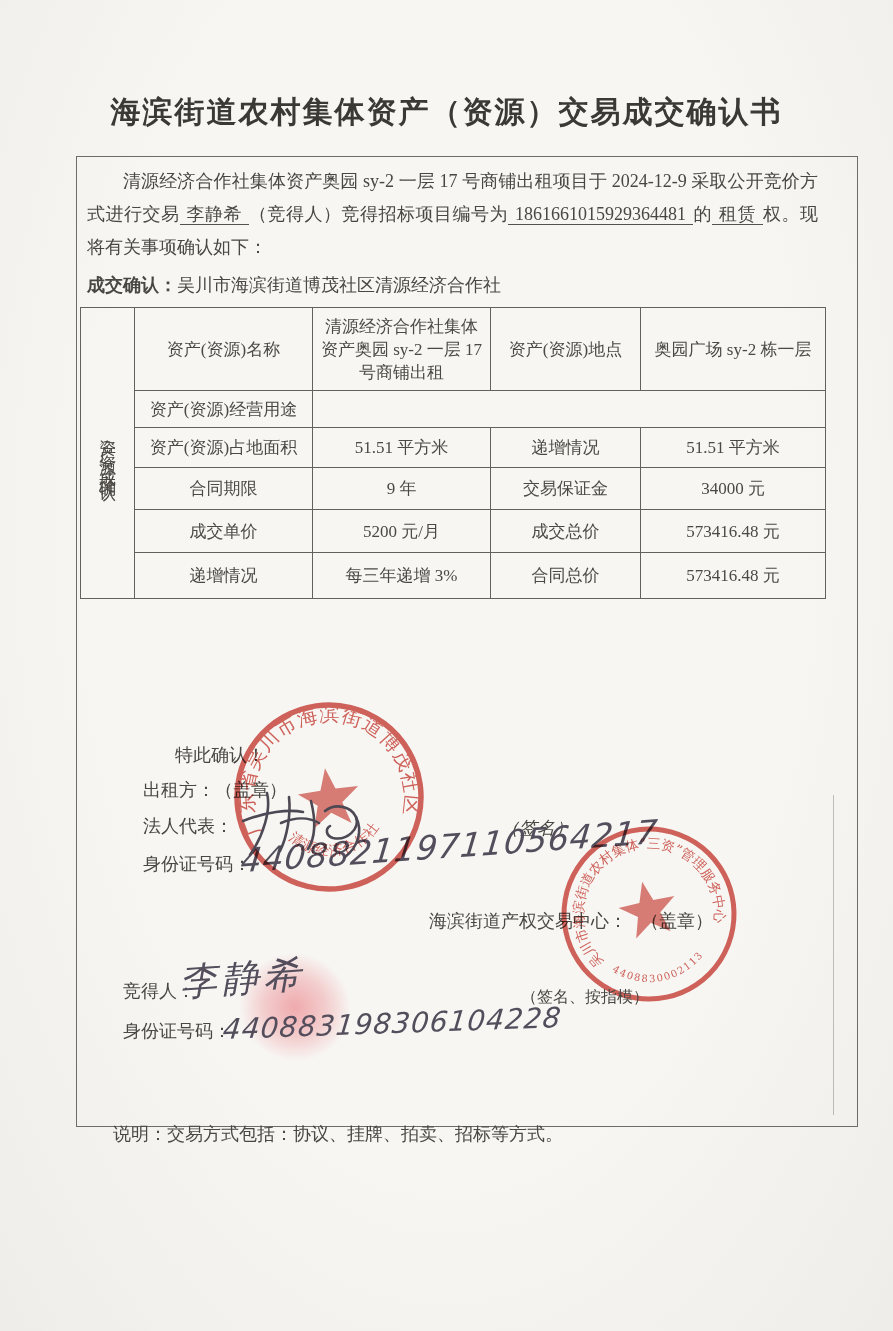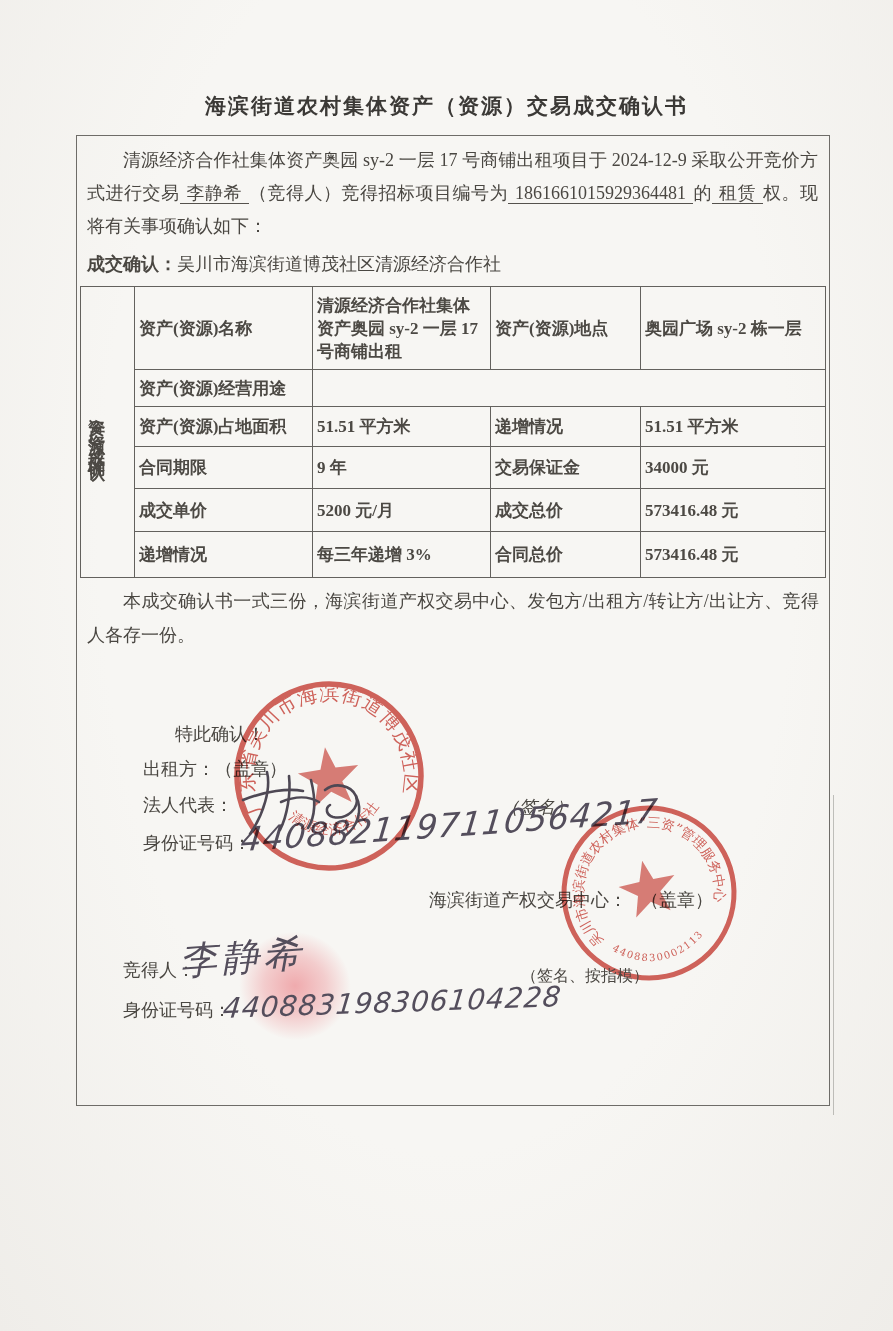--- a/index.html
+++ b/index.html
@@ -4,38 +4,39 @@
 <style>
   html,body{margin:0;padding:0;background:#d8d6d2;}
   .page{
     position:relative;width:893px;height:1331px;margin:0 auto;overflow:hidden;
     background:radial-gradient(ellipse at 50% 40%, #f7f6f3 55%, #efede9 100%);
     font-family:"Liberation Serif","DejaVu Serif",serif;
     color:#4a4742;
   }
   .title{
     position:absolute;top:92px;left:0;width:100%;text-align:center;
-    font-size:21px;font-weight:bold;letter-spacing:2px;color:#3b3936;
+    font-size:30px;font-weight:bold;letter-spacing:2px;color:#3b3936;
   }
   .doc-box{
-    position:absolute;left:76px;top:135px;width:752px;height:969px;
+    position:absolute;left:76px;top:156px;width:752px;height:969px;
     border:1.5px solid #6e6c68;
+    padding-left:28px;
   }
   .intro{
     position:absolute;left:10px;top:8px;width:731px;margin:0;
     font-size:18px;line-height:33px;text-align:justify;text-indent:2em;
   }
   .u{border-bottom:1.2px solid #55524d;padding:0 7px;}
   .confirm-unit{position:absolute;left:10px;top:116px;font-size:18px;font-weight:bold;}
   .confirm-unit .cu-val{font-weight:normal;}
   table.grid{
     position:absolute;left:3px;top:150px;width:745px;border-collapse:collapse;table-layout:fixed;
     font-size:17px;color:#4c4944;
   }
-  table.grid td{border:1px solid #63615d;padding:2px 4px;text-align:left;vertical-align:middle;font-weight:bold;}
+  table.grid td{border:1px solid #63615d;padding:2px 4px;text-align:center;vertical-align:middle;}
   td.side{width:54px;}
   .vert{writing-mode:vertical-rl;letter-spacing:5px;font-size:17px;display:inline-block;}
   td.lab-left{text-align:left;padding-left:6px;}
   .terms{position:absolute;left:10px;top:448px;width:732px;font-size:18px;line-height:34px;}
   .terms p{margin:0;text-align:justify;text-indent:2em;}
   .confirm-line{position:absolute;left:66px;top:586px;font-size:18px;margin-left:32px;}
   .lessor-label{position:absolute;left:66px;top:621px;font-size:18px;}
   .legal-rep-label{position:absolute;left:66px;top:657px;font-size:18px;}
   .sign-note{position:absolute;left:424px;top:659px;font-size:18px;font-style:italic;}
   .lessor-id-label{position:absolute;left:66px;top:695px;font-size:18px;}
@@ -126,21 +127,20 @@
       <tr style="height:46px">
         <td>递增情况</td>
         <td>每三年递增 3%</td>
         <td>合同总价</td>
         <td>573416.48 元</td>
       </tr>
     </tbody>
       </table>
 
     <div class="terms">
-      <p>本成交确认书一式三份，海滨街道产权交易中心、发包方/出租方/转让方/出让方、竞得人各存一份。</p>
     </div>
 
     <div class="confirm-line">特此确认！</div>
     <div class="lessor-label">出租方：（盖章）</div>
     <div class="legal-rep-label">法人代表：</div>
     <div class="sign-note">（签名）</div>
     <div class="lessor-id-label">身份证号码：</div>
     <div class="lessor-id-value hand">4408821197110564217</div>
 
     <svg class="legal-rep-sign" width="150" height="85" viewBox="0 0 150 85">
@@ -182,15 +182,16 @@
     <div class="fingerprint"></div>
     <div class="bidder-label">竞得人：</div>
     <div class="bidder-name hand">李静希</div>
     <div class="sign-note2">（签名、按指模）</div>
     <div class="bidder-id-label">身份证号码：</div>
     <div class="bidder-id-value hand">440883198306104228</div>
 
 
   </div>
 
+  <div class="note-line">说明：交易方式包括：协议、挂牌、拍卖、招标等方式。</div>
   <div class="crease"></div>
 
 </div>
 
 </body></html>

